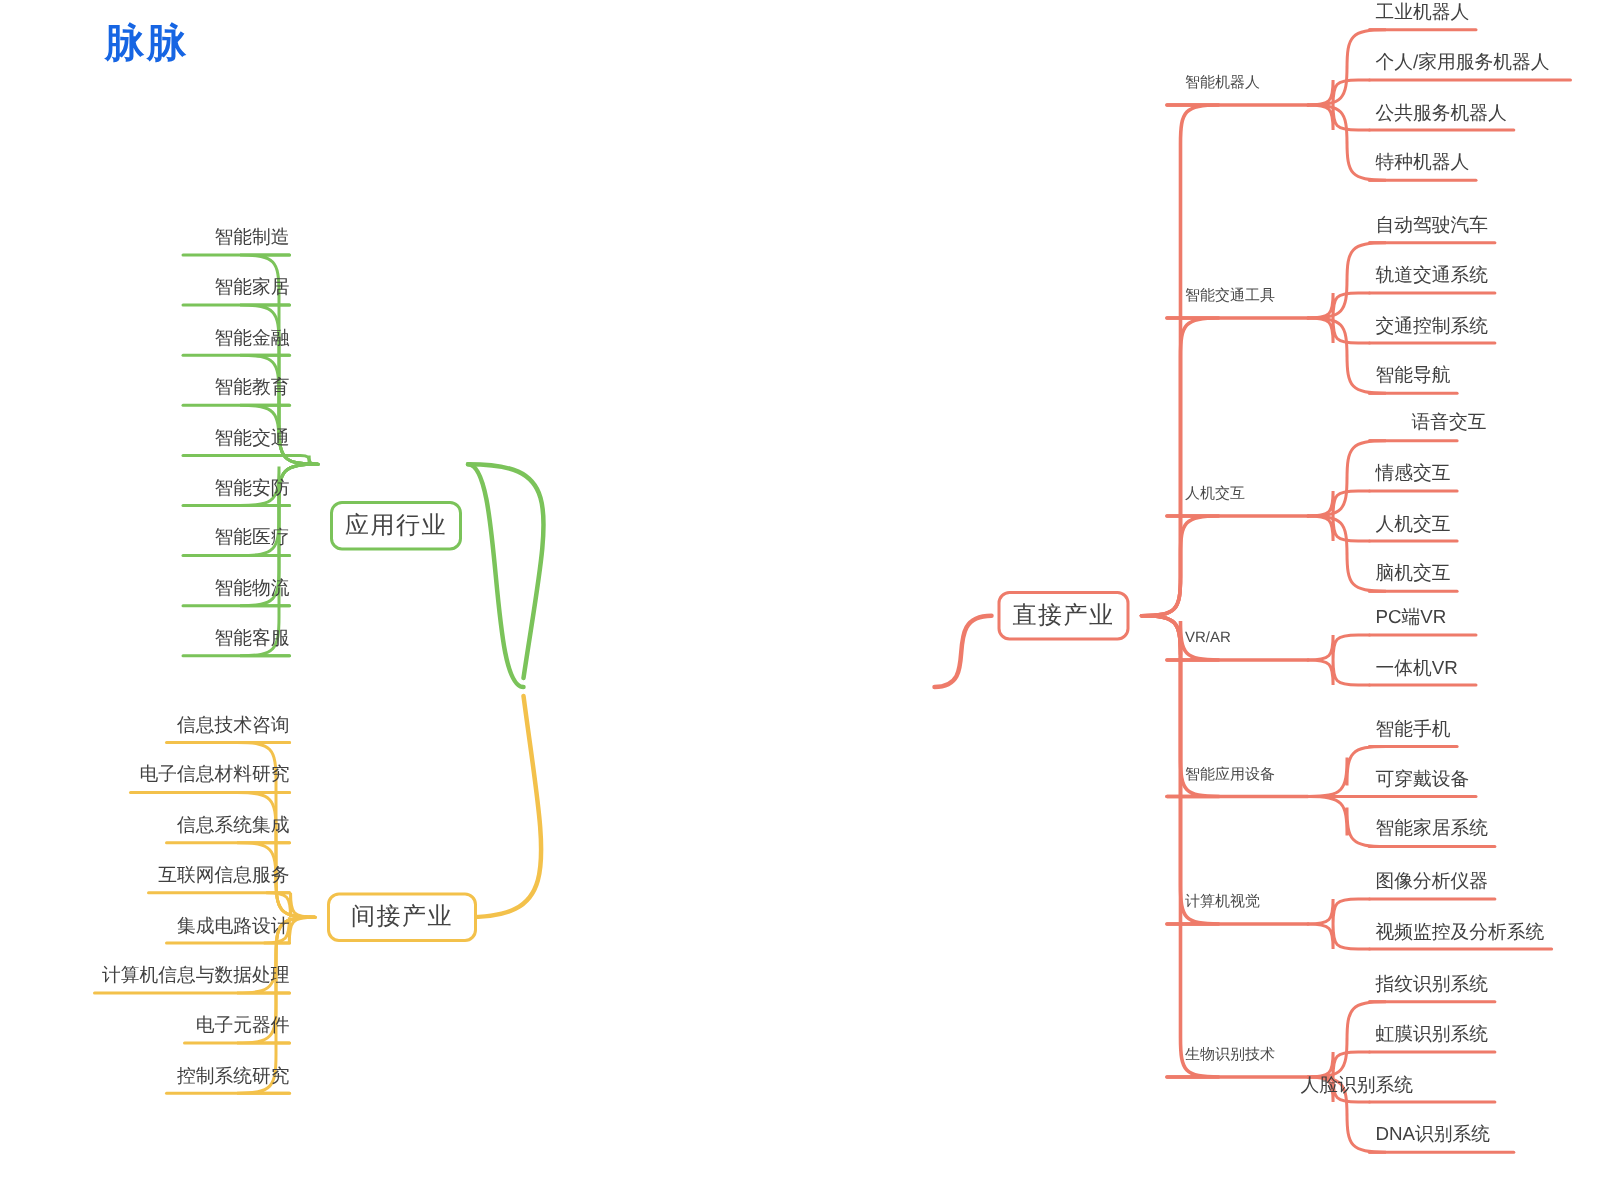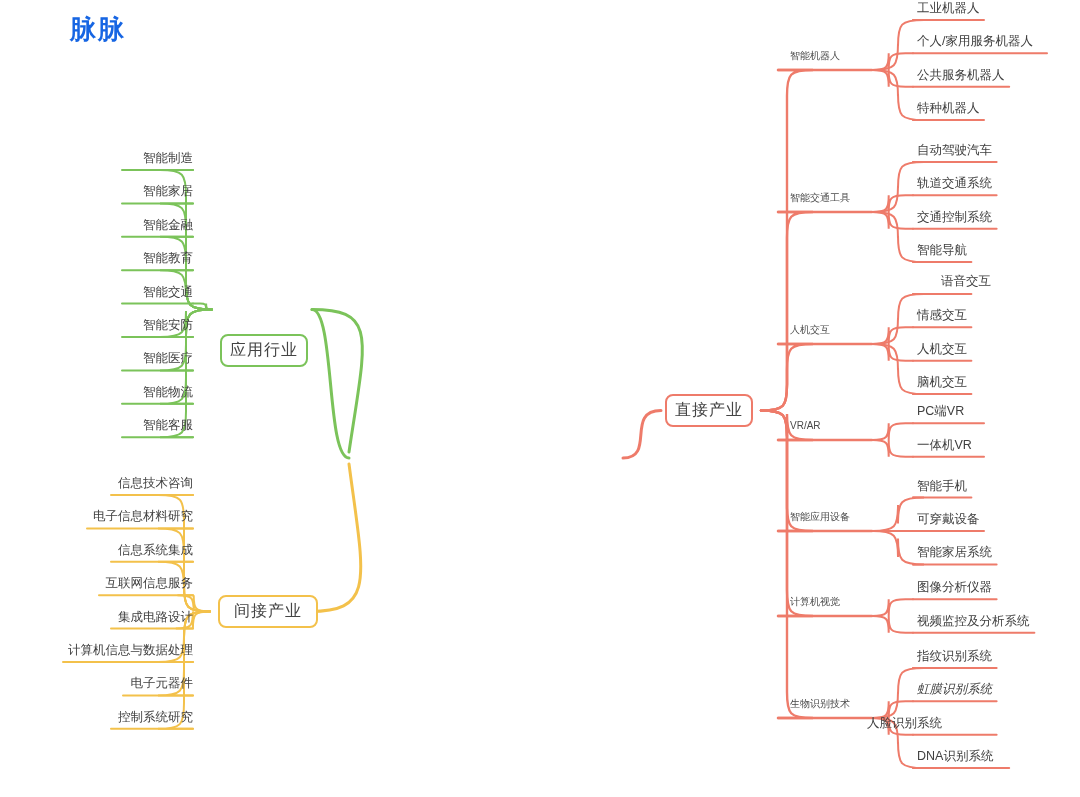--- a/index.html
+++ b/index.html
@@ -235,17 +235,17 @@
       <div class="leaf right" style="left: 917px; top: 438.7px;">一体机VR</div>
       <div class="sublabel" style="left: 790px; top: 512px;">智能应用设备</div>
       <div class="leaf right" style="left: 917px; top: 479.6px;">智能手机</div>
       <div class="leaf right" style="left: 917px; top: 513px;">可穿戴设备</div>
       <div class="leaf right" style="left: 917px; top: 546.4px;">智能家居系统</div>
       <div class="sublabel" style="left: 790px; top: 597px;">计算机视觉</div>
       <div class="leaf right" style="left: 917px; top: 581.3px;">图像分析仪器</div>
       <div class="leaf right" style="left: 917px; top: 614.7px; font-family: Liberation Serif, serif;">视频监控及分析系统</div>
       <div class="sublabel" style="left: 790px; top: 699px;">生物识别技术</div>
       <div class="leaf right" style="left: 917px; top: 649.9px;">指纹识别系统</div>
-      <div class="leaf right" style="left: 917px; top: 683.3px; font-style: italic;">虹膜识别系统</div>
+      <div class="leaf right" style="left: 917px; top: 683.3px;">虹膜识别系统</div>
       <div class="leaf right" style="left: 867px; top: 716.7px;">人脸识别系统</div>
       <div class="leaf right" style="left: 917px; top: 750.1px;">DNA识别系统</div>
     </div>
 </div>
 
 </body></html>

